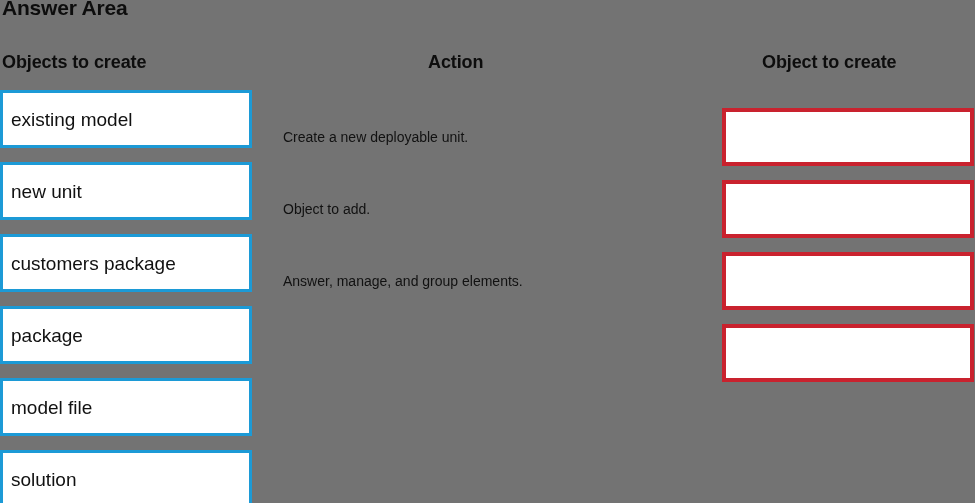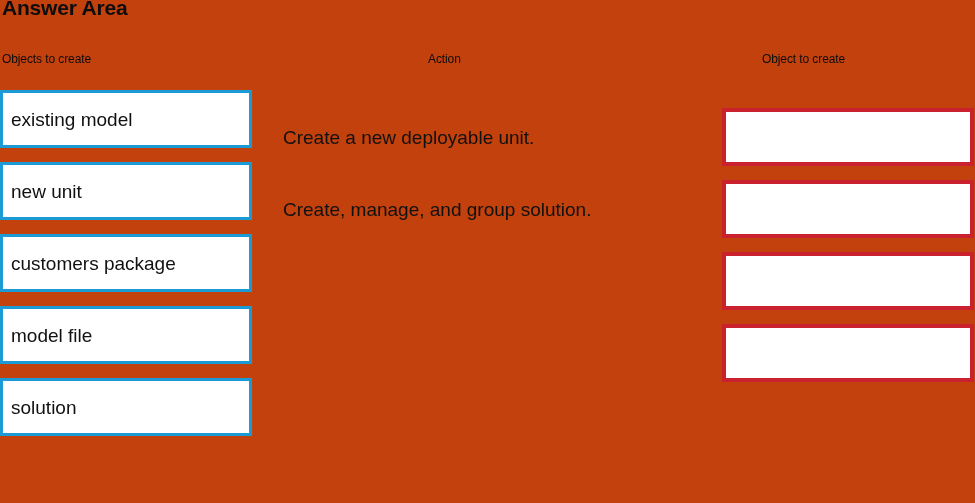--- a/index.html
+++ b/index.html
@@ -13,40 +13,40 @@
     overflow: hidden;
     font-family: "Liberation Sans", sans-serif;
     color: #111111;
     position: relative;
   }
 
   #page {
     position: relative;
     width: 975px;
     height: 503px;
-    background: #c2410c;
+    background: #737373;
   }
 
   
   .answer-area-title {
     position: absolute;
     left: 2px;
     top: -4px;
     font-size: 21px;
     font-weight: bold;
     letter-spacing: -0.2px;
     color: #0d0d0d;
     white-space: nowrap;
   }
 
   
   .col-header {
     position: absolute;
-    font-size: 12px;
-    font-weight: normal;
+    font-size: 18px;
+    font-weight: bold;
     color: #0d0d0d;
     white-space: nowrap;
     letter-spacing: -0.1px;
   }
   .col-header.left   { left: 2px;  top: 52px; }
   .col-header.middle { left: 428px; top: 52px; width: 126px; }
   .col-header.right  { left: 762px; top: 52px; width: 184px; }
 
   
   .source-list {
@@ -81,21 +81,21 @@
     top: 108px;
     width: 430px;
   }
   .action-row {
     height: 58px;
     margin-bottom: 14px;
     display: flex;
     align-items: center;
   }
   .action-text {
-    font-size: 19px;
+    font-size: 14px;
     color: #111111;
     white-space: nowrap;
     line-height: 1;
   }
 
   
   .target-list {
     position: absolute;
     left: 722px;
     top: 108px;
@@ -127,33 +127,39 @@
     <div class="source-box">
       <span class="source-box-label">existing model</span>
     </div>
     <div class="source-box">
       <span class="source-box-label">new unit</span>
     </div>
     <div class="source-box">
       <span class="source-box-label">customers package</span>
     </div>
     <div class="source-box">
+      <span class="source-box-label">package</span>
+    </div>
+    <div class="source-box">
       <span class="source-box-label">model file</span>
     </div>
     <div class="source-box">
       <span class="source-box-label">solution</span>
     </div>
   </div>
 
   <div class="action-list">
     <div class="action-row">
       <span class="action-text">Create a new deployable unit.</span>
     </div>
     <div class="action-row">
-      <span class="action-text">Create, manage, and group solution.</span>
+      <span class="action-text">Object to add.</span>
+    </div>
+    <div class="action-row">
+      <span class="action-text">Answer, manage, and group elements.</span>
     </div>
   </div>
 
   <div class="target-list">
     <div class="target-box"></div>
     <div class="target-box"></div>
     <div class="target-box"></div>
     <div class="target-box"></div>
   </div>
 

